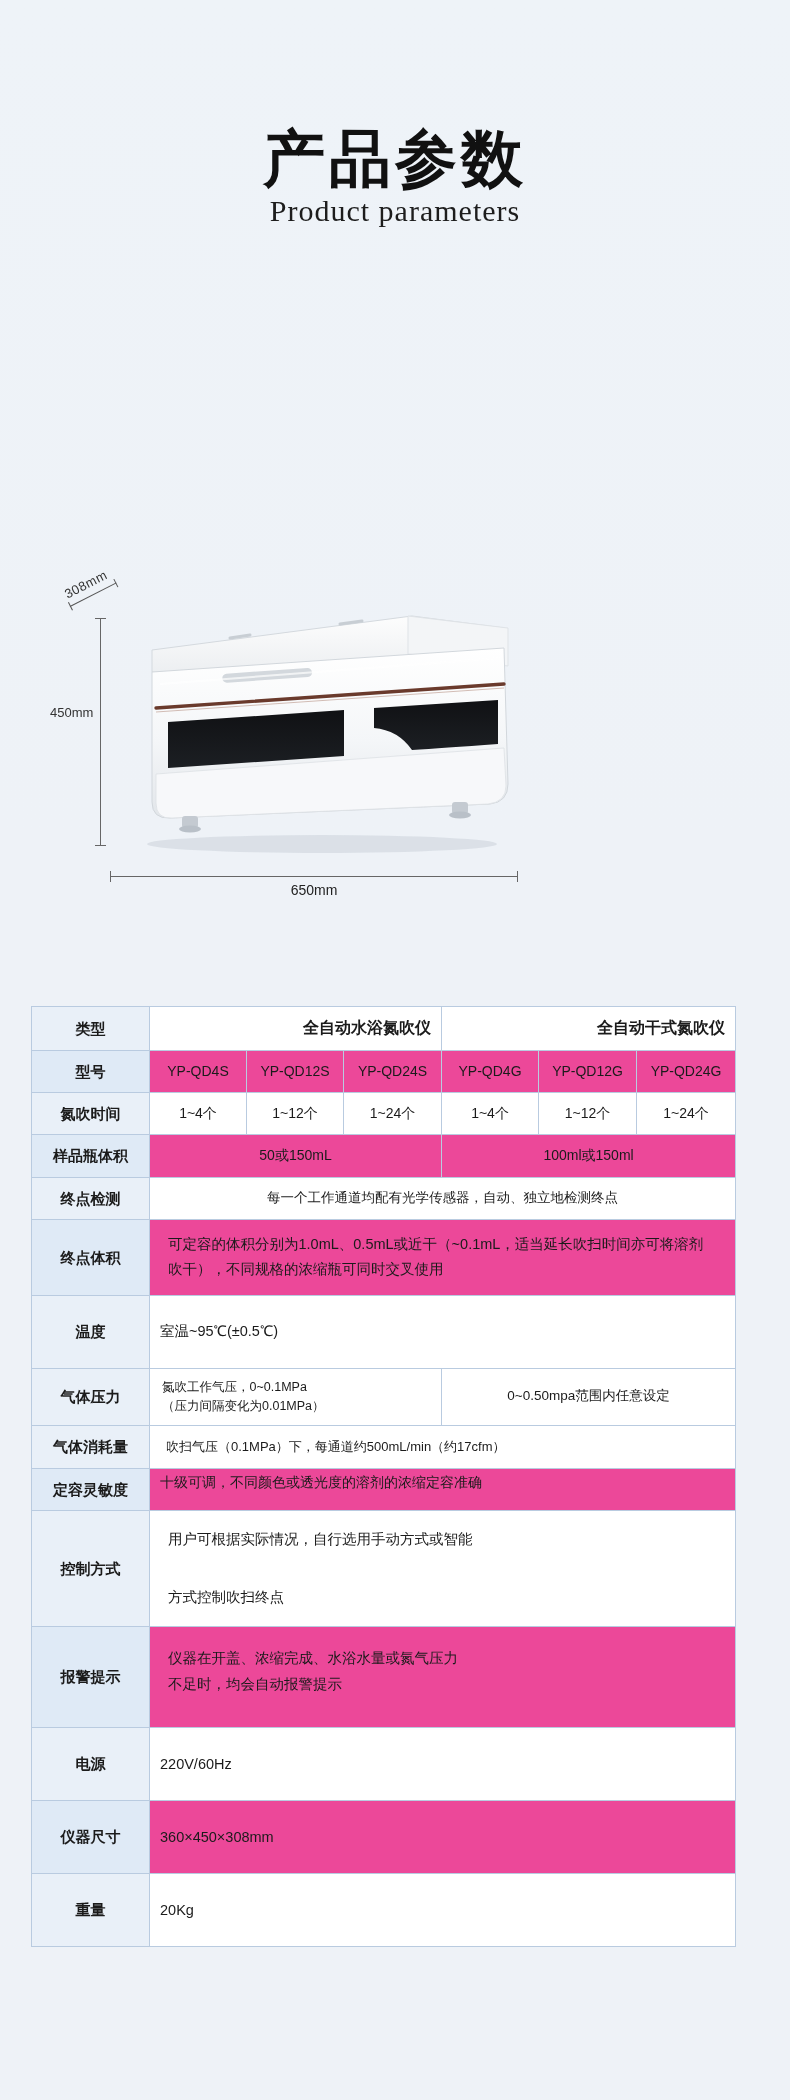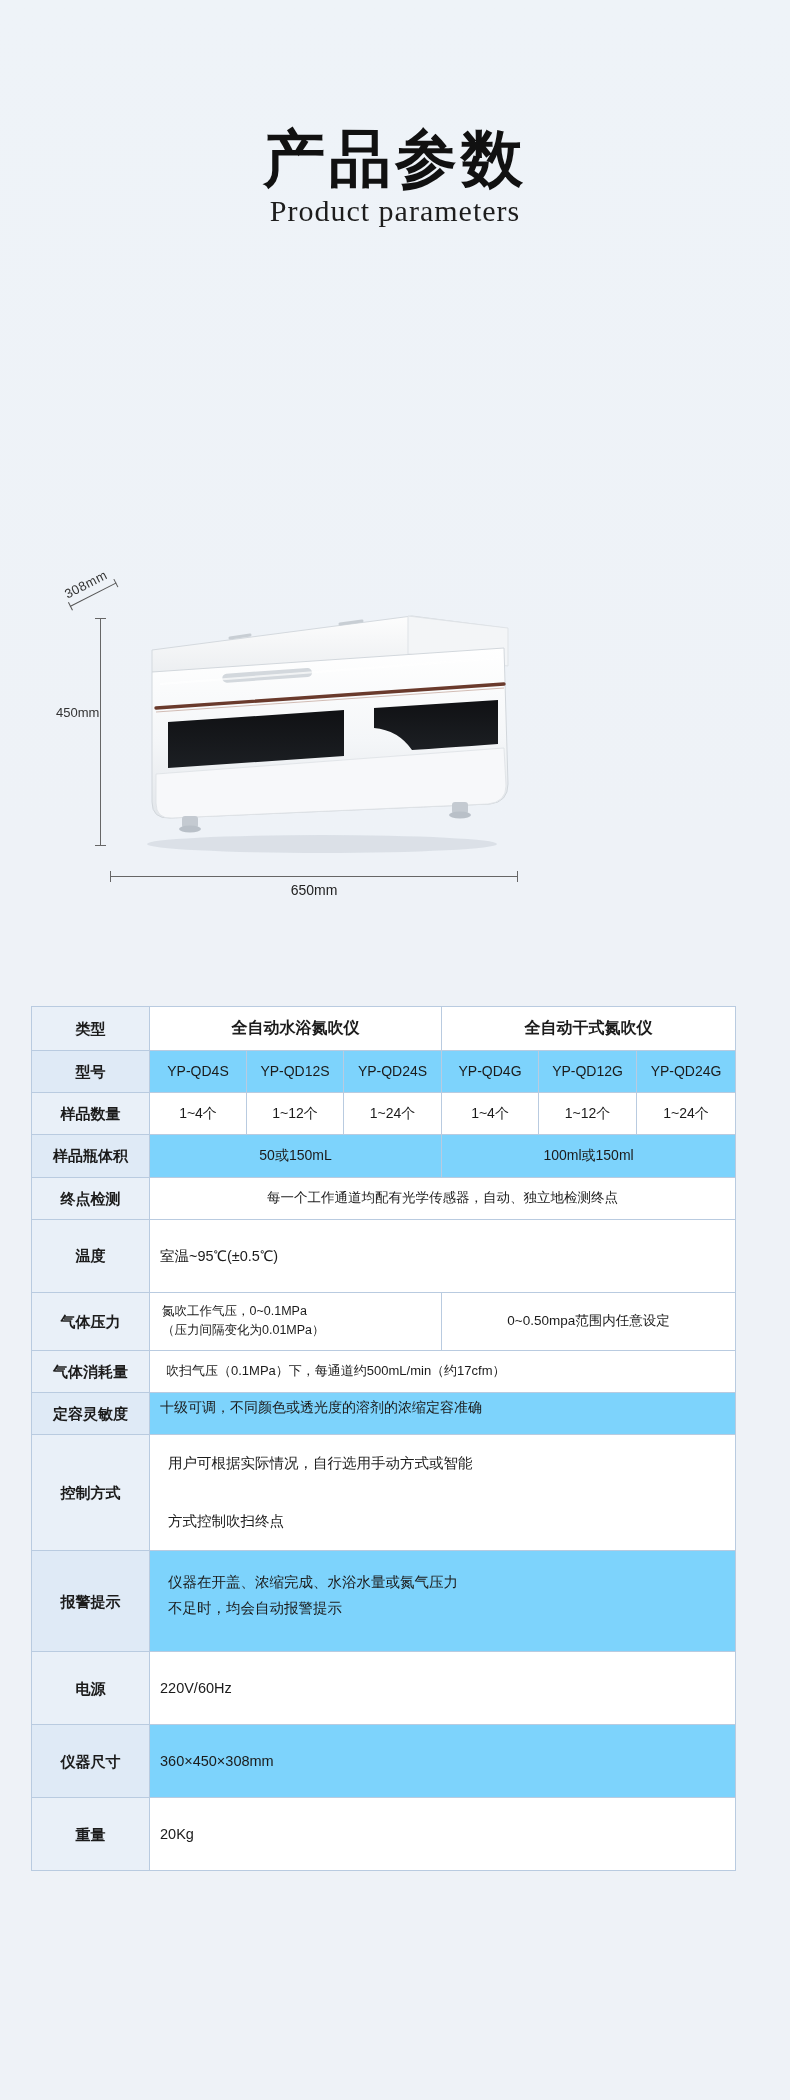--- a/index.html
+++ b/index.html
@@ -81,21 +81,21 @@
     width: 1px; height: 9px;
     background: #555;
     top: -4px;
   }
   .dim-depth-line:before { left: 0; }
   .dim-depth-line:after { right: 0; }
 
   
   .dim-height {
     position: absolute;
-    left: 56px;
+    left: 50px;
     top: 418px;
     width: 26px;
     text-align: center;
     font-size: 13px;
     color: #333;
     line-height: 1.15;
   }
   .dim-height-line {
     position: absolute;
     left: 100px;
@@ -171,25 +171,25 @@
   }
   td.label {
     width: 118px;
     background: #e9f0f8;
     color: #0f2b50;
     font-size: 15px;
     font-weight: bold;
     text-align: center;
     padding: 9px 4px;
   }
-  tr.alt td { background: #7dd3fc; }
+  tr.alt td { background: #ec4899; }
   tr.alt td.label { background: #dfeaf6; }
   td.center { text-align: center; }
   td.head-cell {
-    text-align: center;
+    text-align: right;
     font-size: 16px;
     font-weight: bold;
     padding: 14px 6px;
   }
   td.model { text-align: center; font-size: 14px; padding: 11px 2px; }
   td.body { font-size: 14.5px; padding-left: 16px; }
   td.small { font-size: 12.5px; line-height: 1.5; }
   .nowrap { white-space: nowrap; }
   .tall { height: 54px; }
 </style>
@@ -293,40 +293,44 @@
           <td class="label">型号</td>
           <td class="model nowrap">YP-QD4S</td>
           <td class="model nowrap">YP-QD12S</td>
           <td class="model nowrap">YP-QD24S</td>
           <td class="model nowrap">YP-QD4G</td>
           <td class="model nowrap">YP-QD12G</td>
           <td class="model nowrap">YP-QD24G</td>
         </tr>
 
         <tr>
-          <td class="label">样品数量</td>
+          <td class="label">氮吹时间</td>
           <td class="center">1~4个</td>
           <td class="center">1~12个</td>
           <td class="center">1~24个</td>
           <td class="center">1~4个</td>
           <td class="center">1~12个</td>
           <td class="center">1~24个</td>
         </tr>
 
         <tr class="alt">
           <td class="label">样品瓶体积</td>
           <td class="center" colspan="3">50或150mL</td>
           <td class="center" colspan="3">100ml或150ml</td>
         </tr>
 
         <tr>
           <td class="label">终点检测</td>
           <td class="center small" colspan="6" style="font-size:13.5px">每一个工作通道均配有光学传感器，自动、独立地检测终点</td>
         </tr>
 
+        <tr class="alt">
+          <td class="label">终点体积</td>
+          <td class="body" colspan="6" style="padding:12px 18px;line-height:1.75">可定容的体积分别为1.0mL、0.5mL或近干（~0.1mL，适当延长吹扫时间亦可将溶剂吹干），不同规格的浓缩瓶可同时交叉使用</td>
+        </tr>
 
         <tr>
           <td class="label">温度</td>
           <td class="body tall" colspan="6">室温~95℃(±0.5℃)</td>
         </tr>
 
 
         <tr>
           <td class="label">气体压力</td>
           <td class="small" colspan="3" style="text-align:left;padding-left:12px;white-space:pre-line">氮吹工作气压，0~0.1MPa

